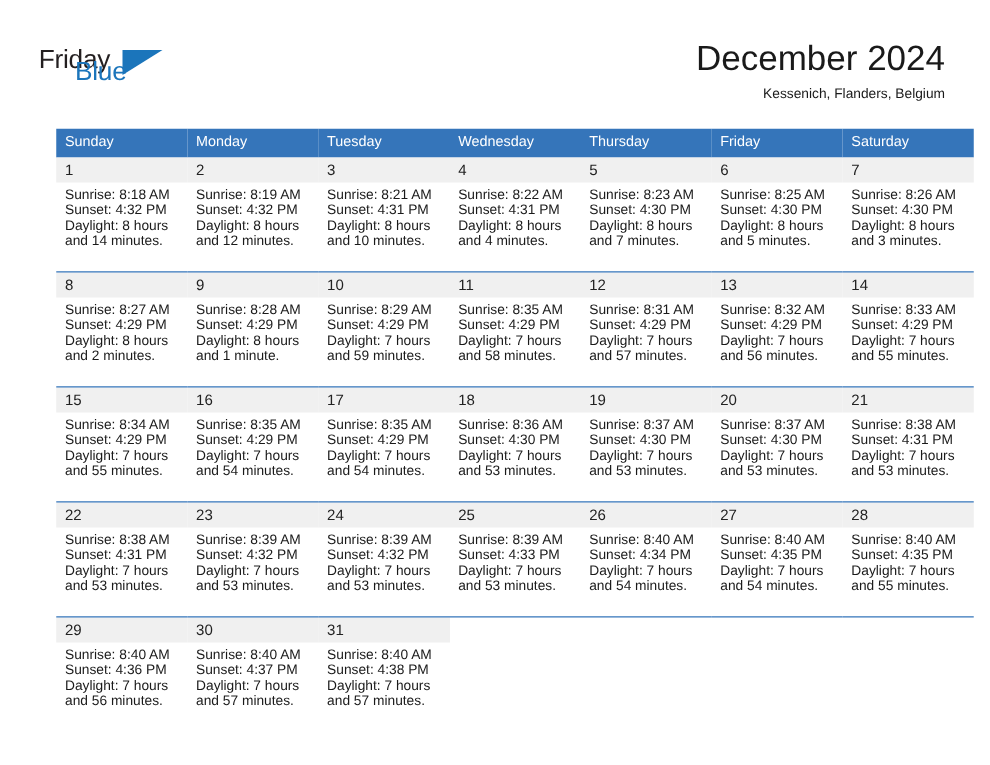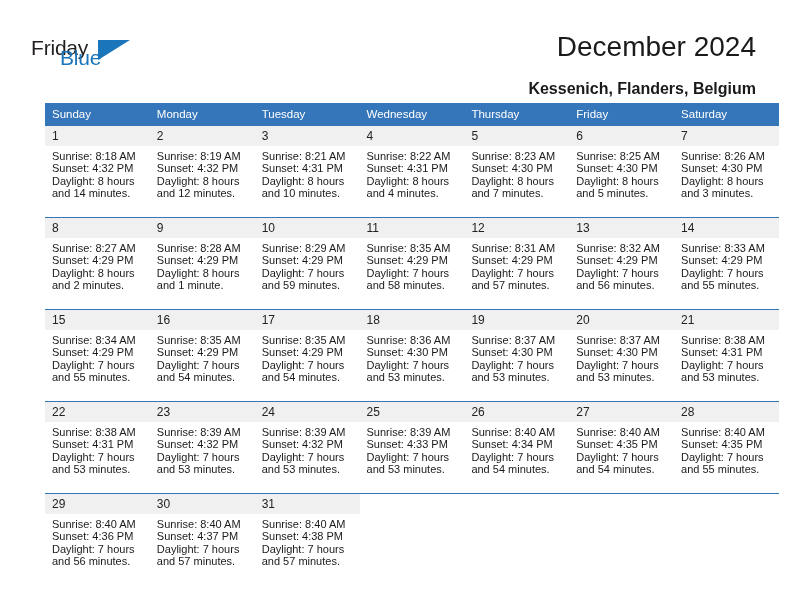--- a/index.html
+++ b/index.html
@@ -71,26 +71,25 @@
     text-align: right;
   }
   .cal-title {
     font-size: 28px;
     font-weight: normal;
     color: #1a1a1a;
     line-height: 34px;
     white-space: nowrap;
   }
   .cal-sub {
-    margin-top: 16px;
-    font-size: 16px;
+    margin-top: 2px;
+    font-size: 11px;
     color: #1a1a1a;
     line-height: 18px;
     white-space: nowrap;
-    font-weight: bold;
   }
 
   
   .cal {
     position: absolute;
     left: 45px;
     top: 103px;
     width: 734px;
     border-collapse: collapse;
     table-layout: fixed;

